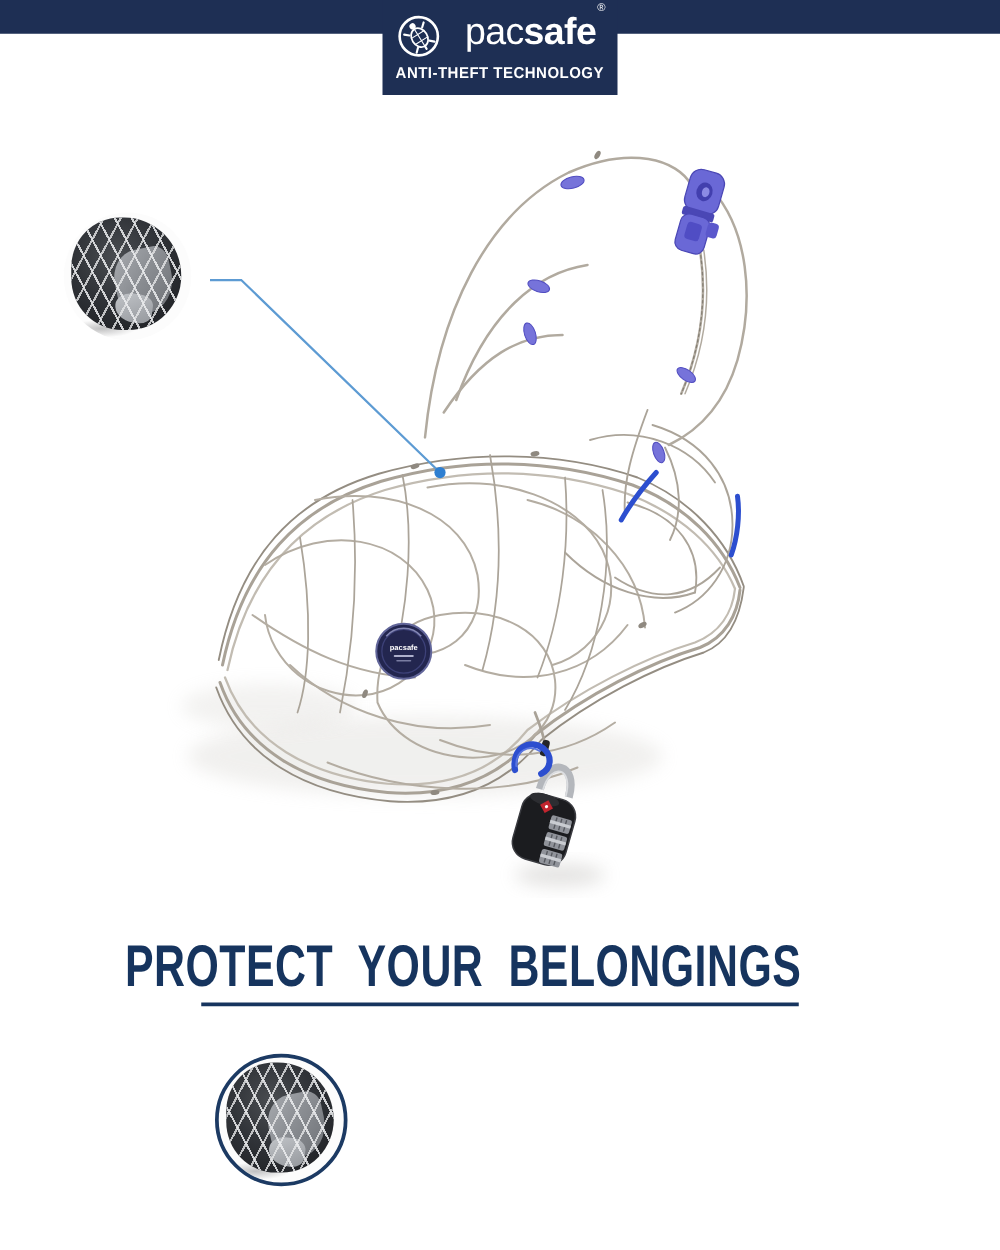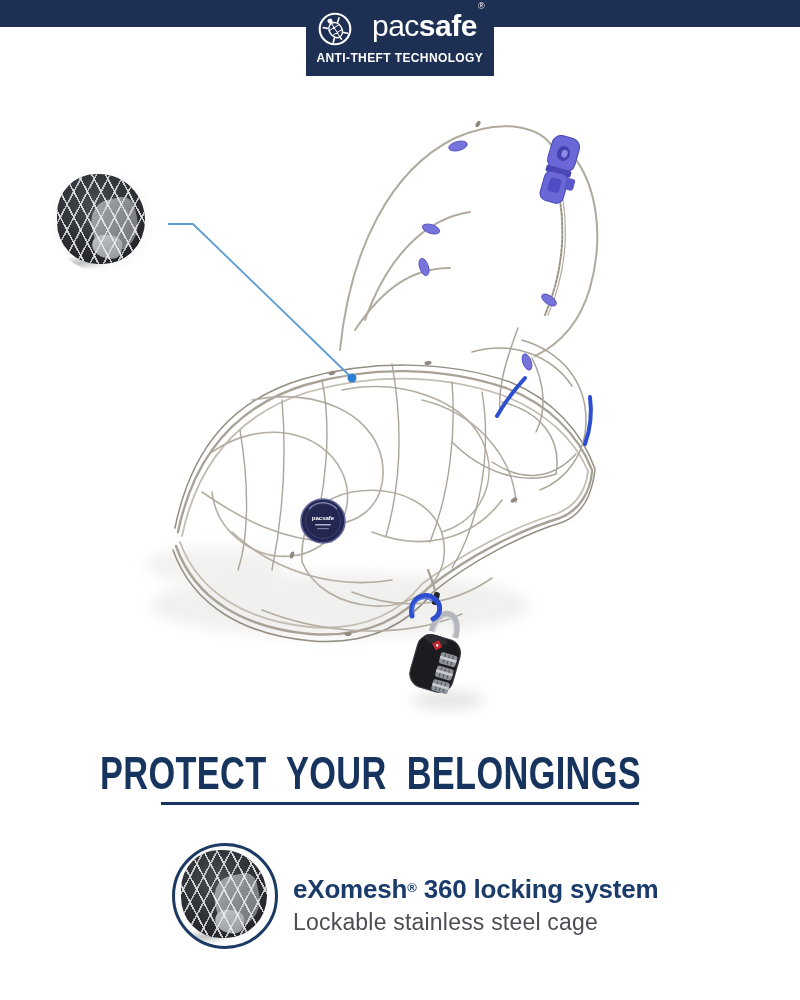--- a/index.html
+++ b/index.html
@@ -235,18 +235,14 @@
   <div class="headline-rule"></div>
 
   <div class="photo-circle feature-circle">
     <div class="floor-shadow"></div>
     <div class="bag">
       <div class="fabric"></div>
       <div class="fabric2"></div>
       <div class="meshlines"></div>
     </div>
   </div>
-  <div class="feature-text">
-    <div class="feature-title"><span>eXomesh</span><span class="reg">®</span><span> 360 locking system</span></div>
-    <div class="feature-sub">Lockable stainless steel cage</div>
-  </div>
 
 </div>
 
 </body></html>

